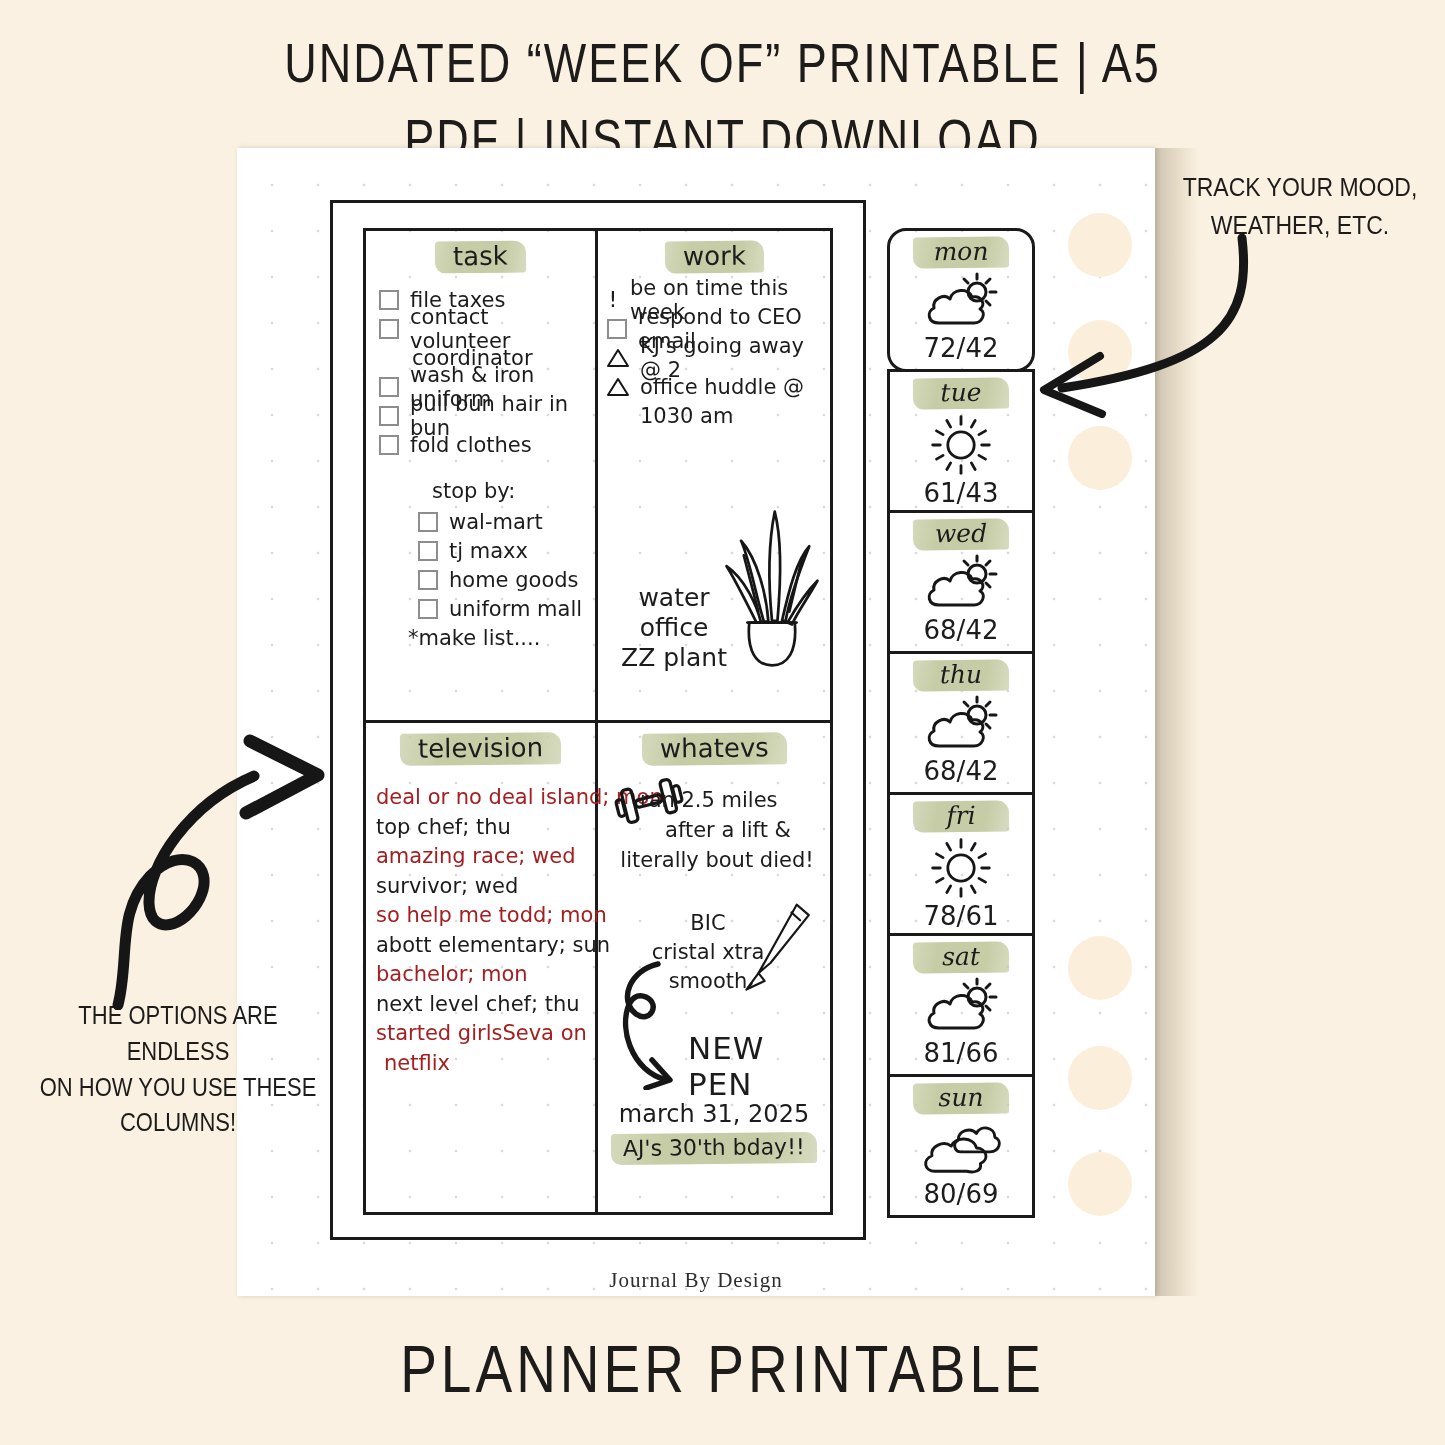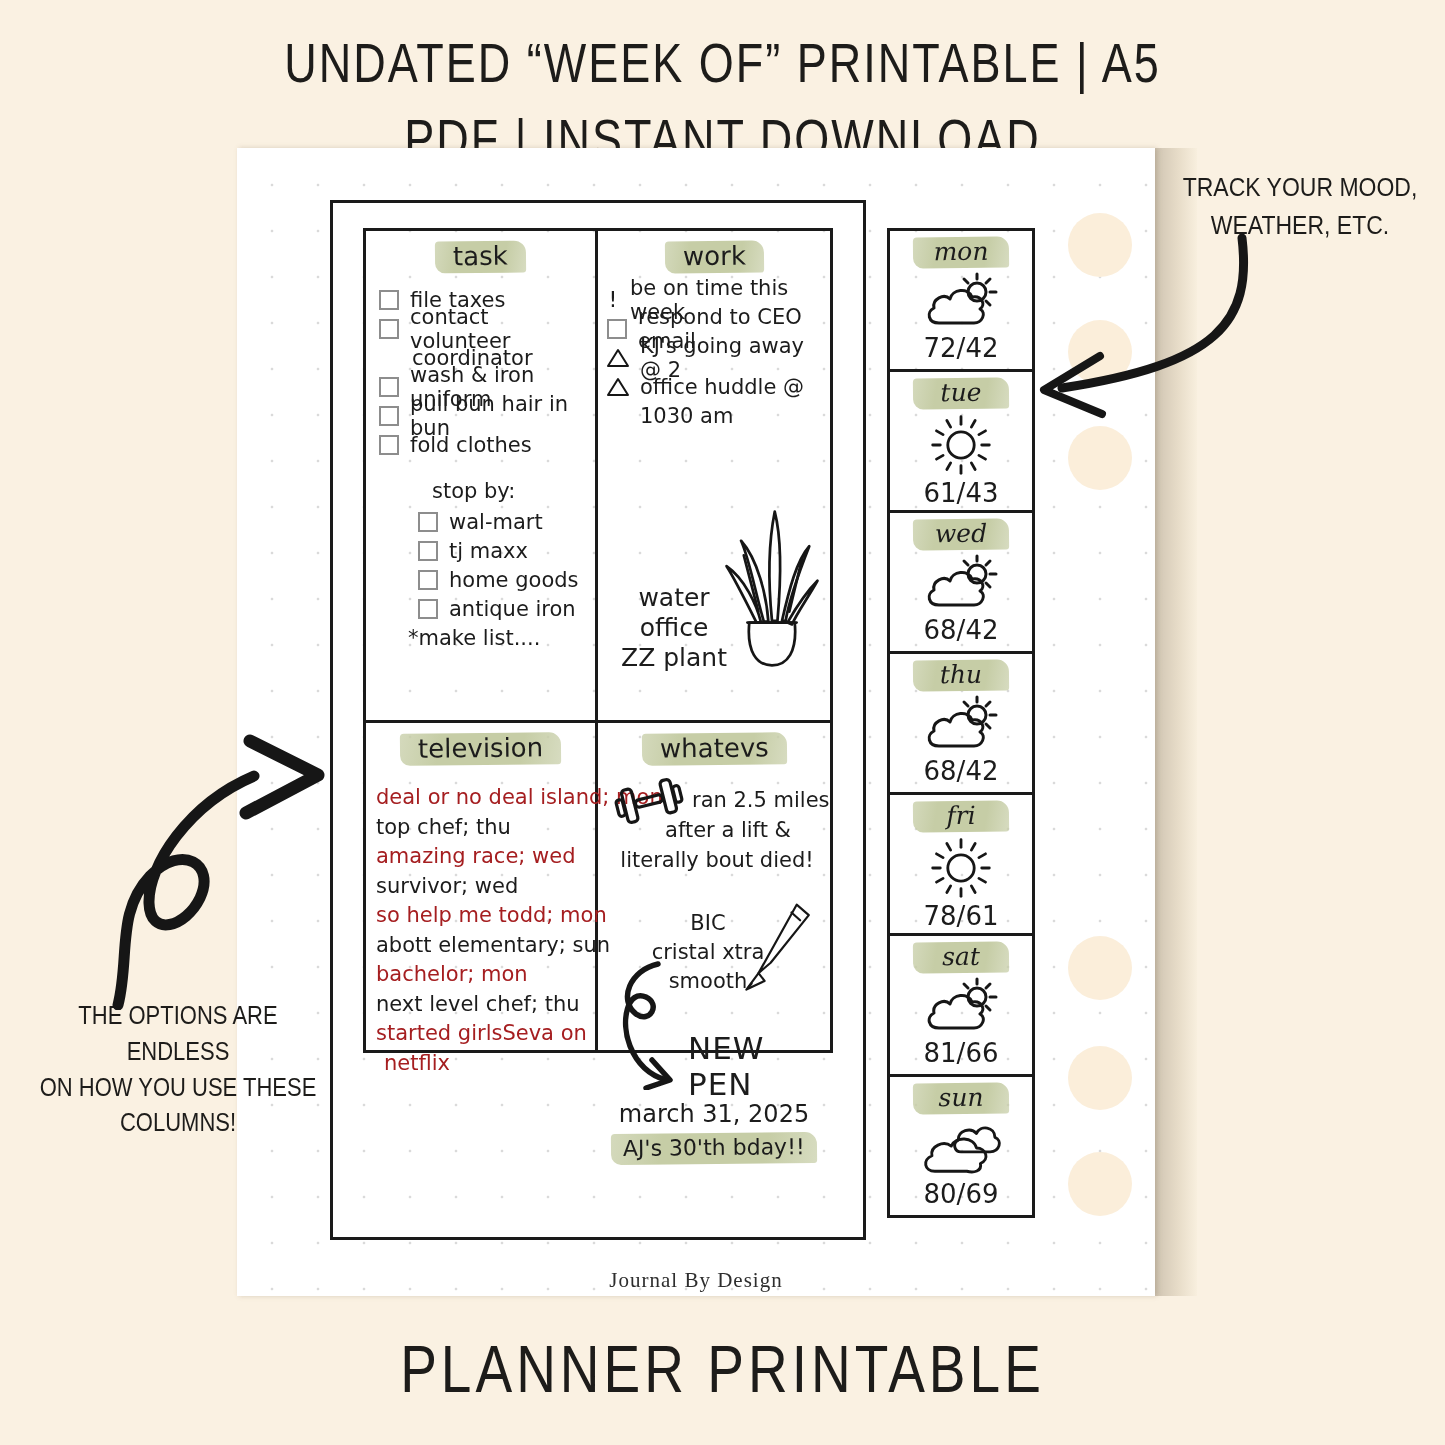--- a/index.html
+++ b/index.html
@@ -28,21 +28,21 @@
   .page-edge { position:absolute; left:1155px; top:148px; width:42px; height:1148px;
                background:linear-gradient(90deg,#cfc4b2 0%, #e7dcc8 55%, #f8efde 100%); }
 
   .weekof { position:absolute; left:96px; top:16px; display:flex; align-items:baseline; }
   .weekof-label { font-family:"Liberation Sans", sans-serif; font-size:27px; letter-spacing:14px;
                   color:#3e3e3e; }
   .weekof-value { font-family:"DejaVu Serif", serif; font-style:italic; font-size:36px;
                   margin-left:16px; color:#222; transform:rotate(-1deg); }
 
   .outer-box { position:absolute; left:93px; top:52px; width:536px; height:1040px; border:3px solid #1a1a1a; }
-  .grid { position:absolute; left:30px; top:25px; width:470px; height:825px; border:3px solid #1a1a1a;
+  .grid { position:absolute; left:30px; top:25px; width:470px; height:987px; border:3px solid #1a1a1a;
           display:grid; grid-template-columns:1fr 1fr; grid-template-rows:492px 1fr; }
   .cell { position:relative; }
   .cell.c1 { border-right:3px solid #1a1a1a; border-bottom:3px solid #1a1a1a; }
   .cell.c2 { border-bottom:3px solid #1a1a1a; }
   .cell.c3 { border-right:3px solid #1a1a1a; }
 
   .qhead { position:absolute; top:10px; left:0; right:0; text-align:center; }
   .hl { display:inline-block; background:linear-gradient(100deg, rgba(198,205,166,.75), #c6cda6 25%, #c6cda6 75%, rgba(198,205,166,.7));
         border-radius:4px 12px 3px 10px; transform:rotate(-.6deg); }
   .qhead .hl { font-size:26px; padding:0 18px 2px; }
@@ -63,36 +63,36 @@
   .waternote { position:absolute; top:352px; left:12px; width:128px; text-align:center;
                font-size:25px; line-height:30px; }
   .plant { position:absolute; top:270px; right:8px; }
 
   .tvlist { position:absolute; top:62px; left:10px; right:2px; }
   .tvrow { font-size:21px; height:29.5px; white-space:nowrap; }
   .red { color:#a51e20; }
 
   .dumbbell { position:absolute; top:48px; left:14px; }
   .workout { position:absolute; top:62px; left:0; right:0; font-size:21px; line-height:30px; }
-  .workout .l1 { padding-left:94px; }
+  .workout .l1 { padding-left:42px; }
   .workout .l2 { text-align:center; padding-left:28px; }
   .workout .l3 { text-align:center; padding-left:6px; }
   .penblock { position:absolute; top:186px; left:20px; width:180px; text-align:center;
               font-size:21px; line-height:29px; }
   .pen { position:absolute; top:175px; right:16px; }
   .swirl { position:absolute; top:235px; left:16px; }
   .newpen { position:absolute; top:307px; left:90px; font-size:31px; letter-spacing:1px; }
   .datenote { position:absolute; top:377px; left:0; right:0; text-align:center; font-size:24px; }
   .bdaynote { position:absolute; top:410px; left:0; right:0; text-align:center; }
   .bdaynote .hl { font-size:22px; padding:2px 12px 4px; }
 
   
   .days { position:absolute; left:650px; top:80px; width:148px; }
   .day-box { position:relative; height:144px; border:3px solid #1a1a1a; margin-top:-3px; text-align:center; }
-  .day-box:first-child { margin-top:0; }
+  .day-box:first-child { margin-top:0;border-radius:19px; }
   .day-label { margin-top:6px; }
   .day-label .hl { min-width:96px; font-family:"DejaVu Serif", serif; font-style:italic;
                    font-size:25px; padding:0 8px 2px; }
   .wicon { display:block; margin:3px auto 0; }
   .temp { font-size:26px; margin-top:0px; }
 
   .hole { position:absolute; left:831px; width:64px; height:64px; border-radius:50%; background:#fbeeda; }
 
   .brand { position:absolute; bottom:3px; left:0; right:0; text-align:center;
            font-family:"Liberation Serif", serif; font-size:21px; color:#2e2e2e; letter-spacing:1px; }
@@ -156,21 +156,21 @@
             <div class="row">
                 <span class="cbox"></span>
                 <span>tj maxx</span>
               </div>
             <div class="row">
                 <span class="cbox"></span>
                 <span>home goods</span>
               </div>
             <div class="row">
                 <span class="cbox"></span>
-                <span>antique iron</span>
+                <span>uniform mall</span>
               </div>
             <div class="makelist">*make list....</div>
           </div>
         </div>
 
         <div class="cell c2">
           <div class="qhead"><span class="hl">work</span></div>
           <div class="worklist hand">
             <div class="row">
                 <span class="marker-bang">!</span>

